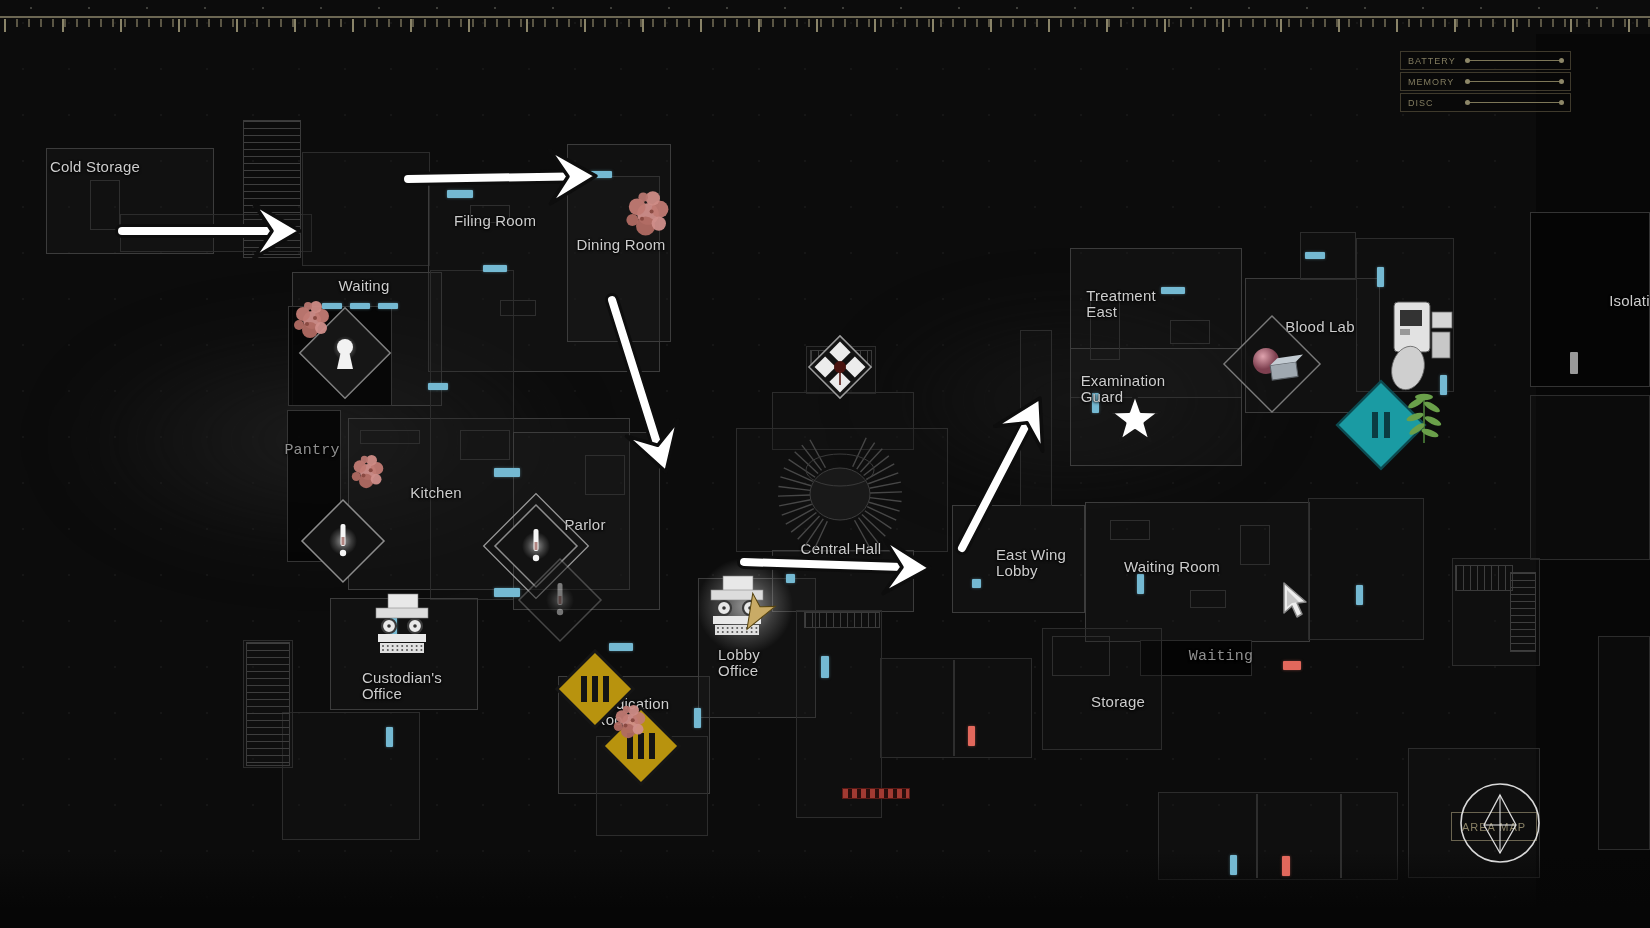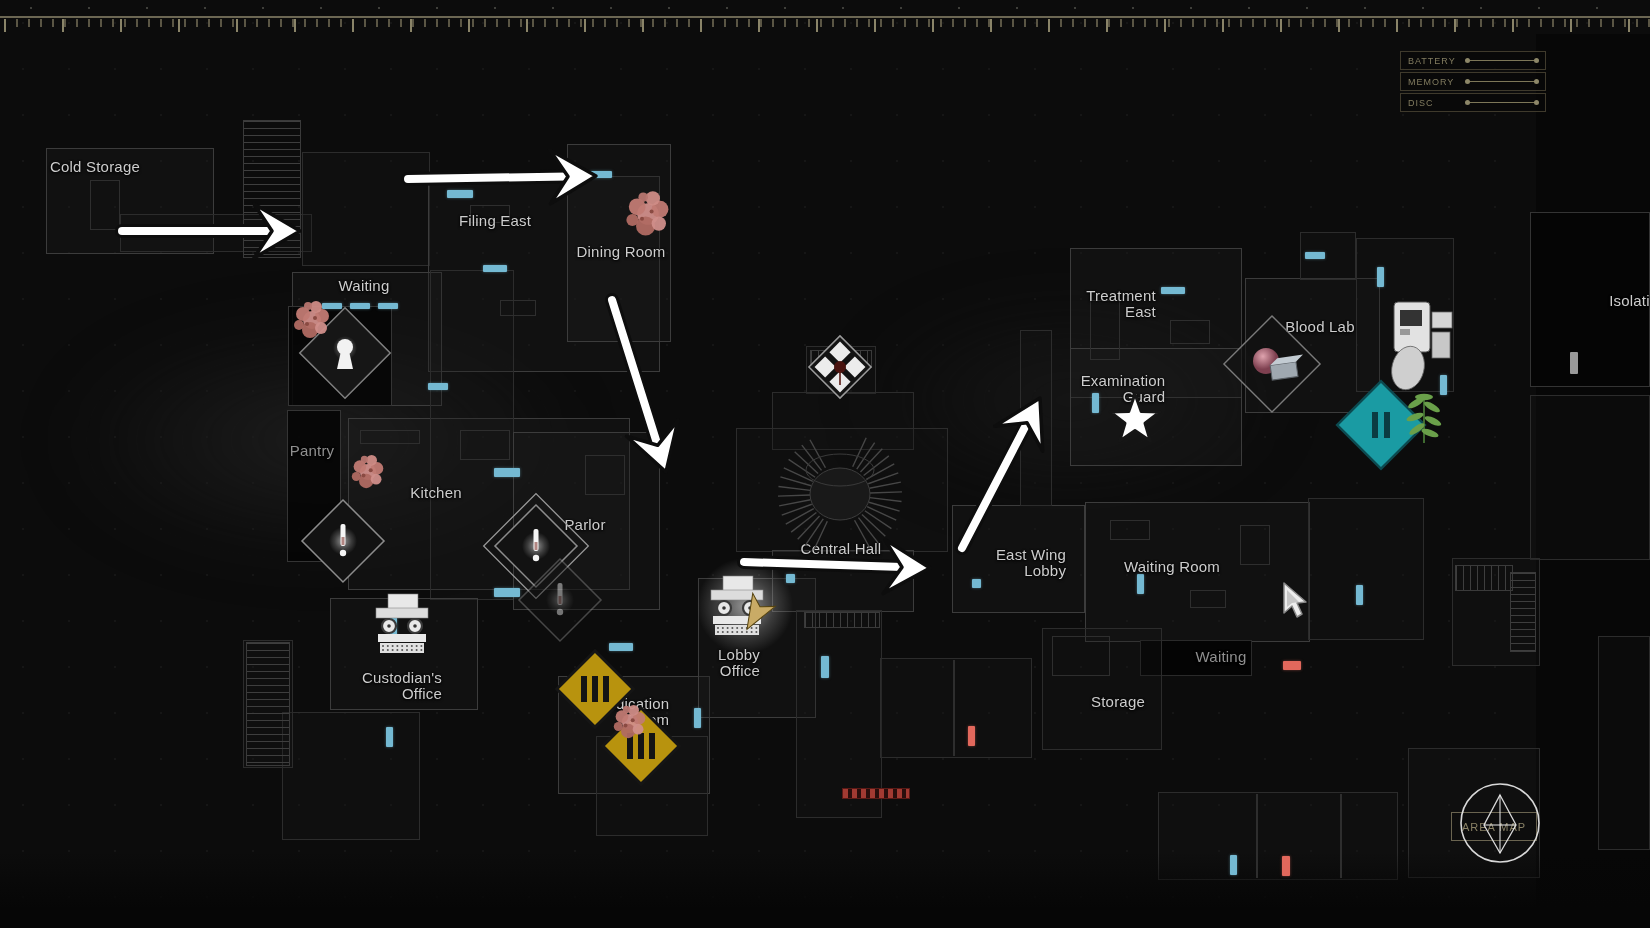--- a/index.html
+++ b/index.html
@@ -21,36 +21,36 @@
   #ruler .ticks-tall{position:absolute;top:19px;left:4px;height:13px;width:100%;
     background:repeating-linear-gradient(90deg,#8a8468 0 2px,transparent 2px 58px);}
   #ruler .dots{position:absolute;top:7px;left:30px;height:2px;width:100%;
     background:repeating-linear-gradient(90deg,#4c4c46 0 2px,transparent 2px 58px);opacity:.8;}
   
   .room{position:absolute;border:1px solid #3c3c3c;background:rgba(30,30,30,.35);box-sizing:border-box;}
   .room.faint{border-color:#2c2c2c;background:rgba(22,22,22,.25);}
   .room.dark{background:rgba(5,5,5,.85);border-color:#343434;}
   .room.black{background:#040404;border-color:#2a2a2a;}
   .room-label{position:absolute;transform:translate(-50%,-50%);color:#cdcdcd;font-size:15px;
-    line-height:1.08;text-align:right;white-space:pre-line;letter-spacing:.2px;
+    line-height:1.08;text-align:left;white-space:pre-line;letter-spacing:.2px;
     text-shadow:0 1px 3px #000,0 0 2px #000;z-index:6;}
-  .room-label.dim{color:#8f8f8f;}
+  .room-label.dim{color:#8f8f8f;font-family:Liberation Mono, monospace;}
   .door{position:absolute;z-index:5;border-radius:1px;}
   .door.cyan{background:#74b9d2;box-shadow:0 0 3px rgba(116,185,210,.5);}
   .door.red{background:#e2685c;box-shadow:0 0 3px rgba(226,104,92,.5);}
   .door.grey{background:#9a9a9a;}
   .stairs{position:absolute;border:1px solid #3a3a3a;box-sizing:border-box;z-index:3;}
   .stairs.h{background:repeating-linear-gradient(180deg,#3e3e3e 0 1px,transparent 1px 7px);}
   .stairs.v{background:repeating-linear-gradient(90deg,#3e3e3e 0 1px,transparent 1px 7px);}
   .furn{position:absolute;border:1px solid #2e2e2e;box-sizing:border-box;z-index:2;}
   .hatch{position:absolute;z-index:5;background:repeating-linear-gradient(90deg,#a23a32 0 5px,#2a0e0c 5px 9px);
          border:1px solid #5a1a16;}
   #overlay{position:absolute;left:0;top:0;z-index:10;pointer-events:none;}
   
-  #hud{position:absolute;left:1400px;top:51px;width:146px;z-index:12;}
+  #hud{position:absolute;left:1400px;top:51px;width:171px;z-index:12;}
   .hud-row{display:flex;align-items:center;border:1px solid #3f3a2c;background:rgba(8,8,8,.55);
            height:17px;margin-bottom:2px;padding:0 7px;}
   .hud-label{width:58px;font-size:9px;letter-spacing:1px;color:#827c60;}
   .hud-slider{flex:1;position:relative;height:1px;background:#7d7758;}
   .hud-slider::before,.hud-slider::after{content:"";position:absolute;top:-2px;width:5px;height:5px;
     border-radius:50%;background:#8d8768;}
   .hud-slider::before{left:-1px;}
   .hud-slider::after{right:-1px;}
   
   #areamap{position:absolute;left:1451px;top:812px;width:84px;height:27px;border:1px solid #6a6450;
@@ -73,23 +73,23 @@
     <div class="ticks"></div>
     <div class="ticks-tall"></div>
   </div>
 
   <div id="map-layers">
       <div class="room" style="left: 46px; top: 148px; width: 168px; height: 106px;"></div>
       <div class="room-label" style="left: 95px; top: 167px;">Cold Storage</div>
       <div class="room faint" style="left: 120px; top: 214px; width: 192px; height: 38px;"></div>
       <div class="room faint" style="left: 302px; top: 152px; width: 128px; height: 114px;"></div>
       <div class="room" style="left: 428px; top: 176px; width: 232px; height: 196px;"></div>
-      <div class="room-label" style="left: 495px; top: 221px;">Filing East</div>
+      <div class="room-label" style="left: 495px; top: 221px;">Filing Room</div>
       <div class="room" style="left: 567px; top: 144px; width: 104px; height: 198px;"></div>
-      <div class="room-label" style="left: 621px; top: 252px;">Dining Room</div>
+      <div class="room-label" style="left: 621px; top: 245px;">Dining Room</div>
       <div class="room" style="left: 292px; top: 272px; width: 150px; height: 134px;"></div>
       <div class="room-label" style="left: 364px; top: 286px;">Waiting</div>
       <div class="room dark" style="left: 288px; top: 306px; width: 104px; height: 100px;"></div>
       <div class="room dark" style="left: 287px; top: 410px; width: 54px; height: 152px;"></div>
       <div class="room-label dim" style="left: 312px; top: 451px;">Pantry</div>
       <div class="room" style="left: 348px; top: 418px; width: 282px; height: 172px;"></div>
       <div class="room-label" style="left: 436px; top: 493px;">Kitchen</div>
       <div class="room faint" style="left: 430px; top: 270px; width: 84px; height: 330px;"></div>
       <div class="room" style="left: 513px; top: 432px; width: 147px; height: 178px;"></div>
       <div class="room-label" style="left: 585px; top: 525px;">Parlor</div>

